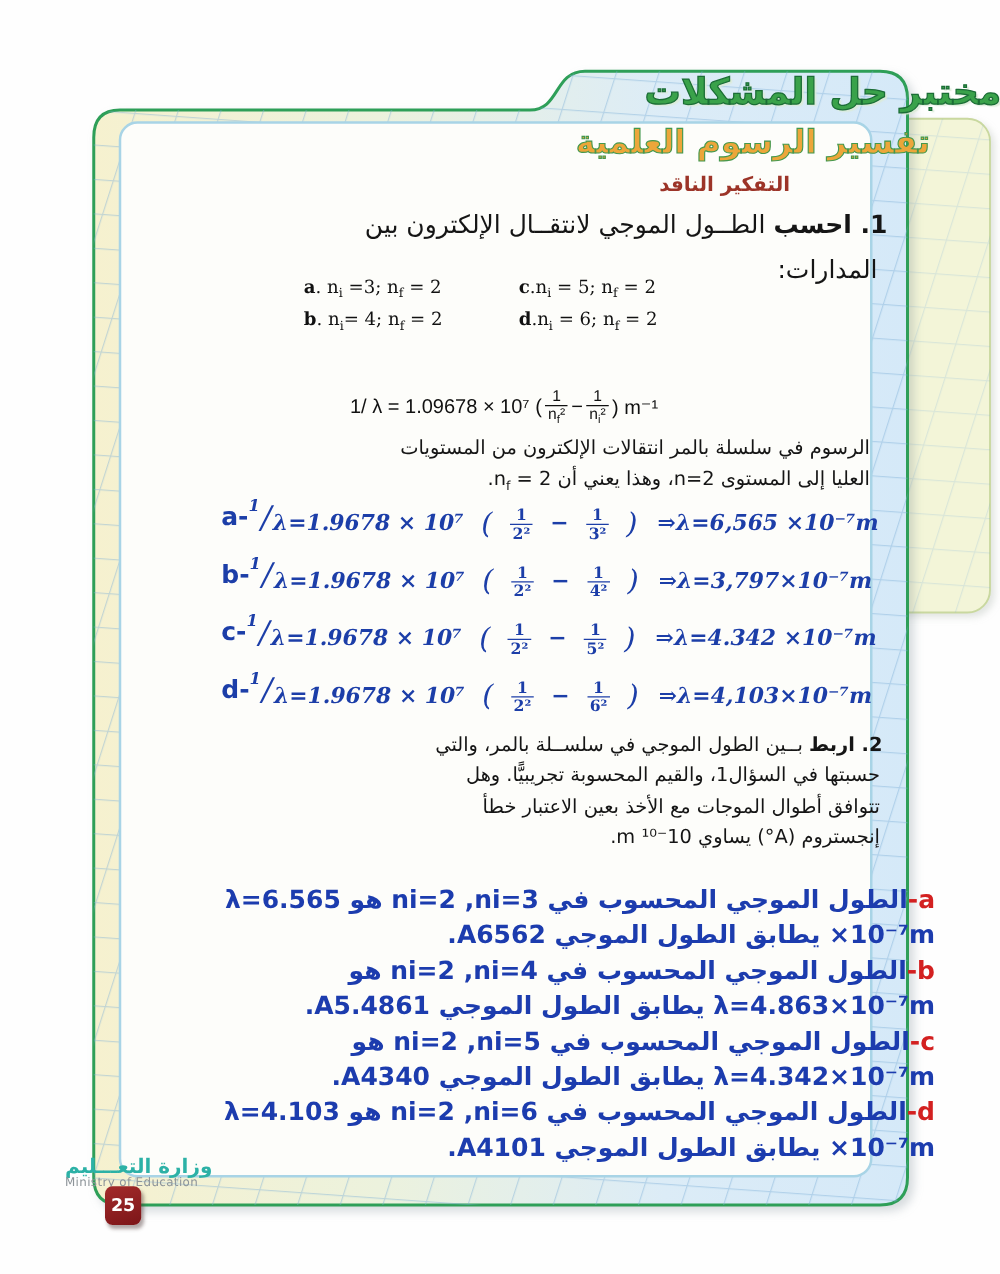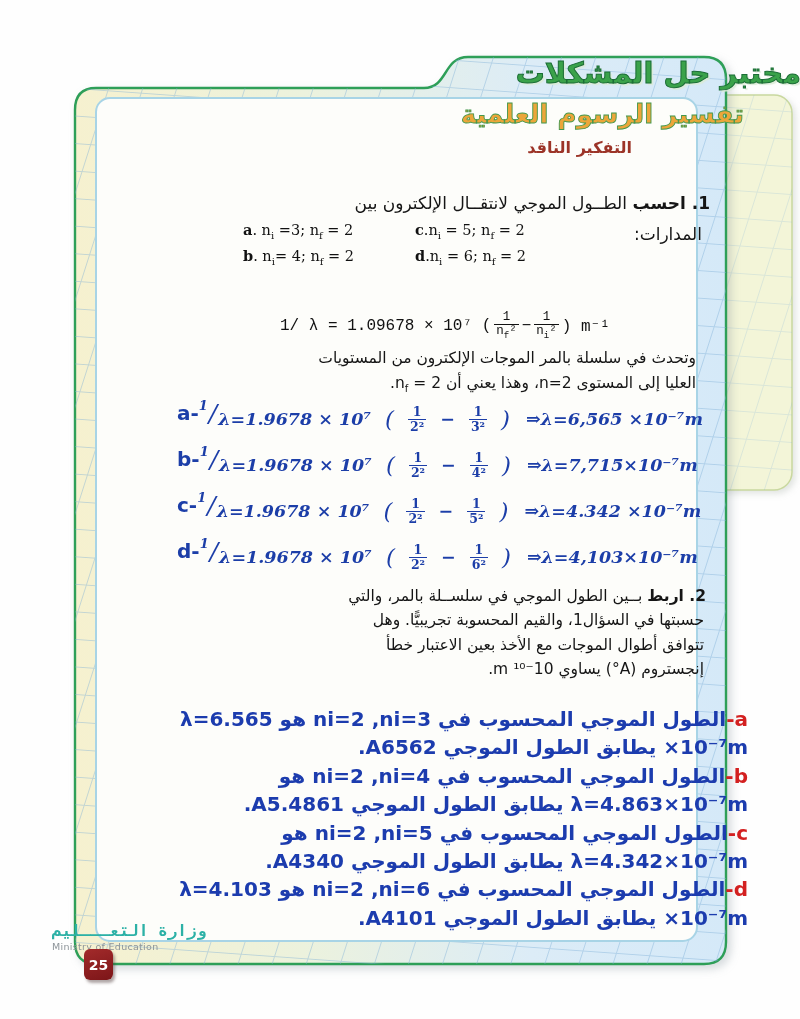--- a/index.html
+++ b/index.html
@@ -12,33 +12,33 @@
   .content-panel{position:absolute;left:95px;top:97px;width:603px;height:845px;
     background:#fdfdfa;border:2px solid #a8d4e6;border-radius:15px;box-sizing:border-box;}
 
   .lab-title{position:absolute;top:56px;right:47px;font-size:29px;font-weight:bold;
     color:#3aa24a;-webkit-text-stroke:1px #1b6d36;text-shadow:2px 2px 1px rgba(220,235,215,.9);}
   .section-title{position:absolute;top:99px;right:104px;font-size:26px;font-weight:bold;
     color:#eca63a;-webkit-text-stroke:0.9px #44984d;}
   .critical{position:absolute;top:138px;right:216px;font-size:16px;font-weight:bold;color:#9c3428;}
 
   .ar{direction:rtl;text-align:right;color:#151515;}
-  .q1{position:absolute;top:161px;right:138px;width:445px;font-size:17px;line-height:1.8;margin-top:27px;}
+  .q1{position:absolute;top:161px;right:138px;width:445px;font-size:20px;line-height:1.8;}
   .q1 .l2{padding-left:0;padding-right:8px;}
 
   .orbit-list{position:absolute;left:243px;top:221px;display:grid;
     grid-template-columns:172px 172px;grid-auto-rows:26px;
     font-family:"DejaVu Serif","DejaVu Sans",serif;font-size:14.5px;color:#111;direction:ltr;}
   .orbit-list sub{font-size:10px;}
 
   .rydberg{position:absolute;top:282px;right:178px;font-size:16px;
     font-family:"DejaVu Serif","DejaVu Sans",serif;}
 
   .formula{position:absolute;left:280px;top:311px;direction:ltr;display:flex;align-items:center;
-    font-family:Liberation Mono, monospace;font-size:16px;color:#111;gap:3px;}
+    font-family:Liberation Sans, sans-serif;font-size:16px;color:#111;gap:3px;}
   .frac{display:inline-block;text-align:center;vertical-align:middle;line-height:1.05;}
   .frac .num{display:block;border-bottom:1.3px solid currentColor;padding:0 3px;}
   .frac .den{display:block;padding:0 2px;}
   .formula .frac{font-size:12.5px;}
   .formula sub{font-size:9px;}
 
   .note{position:absolute;top:346px;right:152px;width:520px;font-size:15.5px;line-height:1.62;}
   .note sub{font-size:10px;}
 
   .equations{position:absolute;left:177px;top:390px;direction:ltr;color:#1c3ea8;}
@@ -54,21 +54,21 @@
 
   .q2{position:absolute;top:584px;right:142px;width:450px;font-size:15.5px;line-height:1.57;}
   .q2 .cont{padding-right:2px;}
 
   .answers{position:absolute;top:705px;right:100px;width:604px;direction:rtl;text-align:right;
     font-size:20px;font-weight:bold;color:#1c3cae;line-height:1.42;}
   .answers p{margin:0;}
   .ans-letter{color:#d32020;}
 
   .ministry{position:absolute;left:52px;top:924px;line-height:1.1;}
-  .ministry .ar-name{color:#2cb1a6;font-size:16px;font-weight:bold;direction:rtl;font-family:Liberation Mono, monospace;}
+  .ministry .ar-name{color:#2cb1a6;font-size:16px;font-weight:bold;direction:rtl;}
   .ministry .en-name{color:#8d9499;font-size:9.5px;letter-spacing:.3px;}
 
   .page-badge{position:absolute;left:84px;top:949px;width:29px;height:31px;border-radius:6px;
     background:linear-gradient(160deg,#a32b2b,#7c1518);box-shadow:2px 3px 3px rgba(80,60,60,.45);
     color:#fff;font-size:14px;font-weight:bold;display:flex;align-items:center;justify-content:center;}
 </style>
 </head>
 <body>
 
 <div class="page">
@@ -121,21 +121,21 @@
     </span>
     <span>−</span>
     <span class="frac">
       <span class="num">1</span>
       <span class="den">n<sub>i</sub>²</span>
     </span>
     <span>) m⁻¹</span>
   </div>
 
   <div class="note ar">
-    <div>وتحدث في سلسلة بالمر الموجات الإلكترون من المستويات</div>
+    <div>الرسوم في سلسلة بالمر انتقالات الإلكترون من المستويات</div>
     <div>العليا إلى المستوى n=2، وهذا يعني أن n<sub>f</sub> = 2.</div>
   </div>
 
   <div class="equations">
     <div class="eq-row">
       <span class="eq-label">a-</span>
         <span class="eq-sup">1</span>
         <span class="eq-slash">/</span>
       <span class="eq-low">
         <span>λ=1.9678 × 10⁷</span>
@@ -163,21 +163,21 @@
         <span class="frac">
             <span class="num">1</span>
             <span class="den">2²</span>
           </span>
         <span>−</span>
         <span class="frac">
             <span class="num">1</span>
             <span class="den">4²</span>
           </span>
         <span class="eq-paren">)</span>
-        <span class="eq-rhs">⇒λ=7,715×10⁻⁷m</span>
+        <span class="eq-rhs">⇒λ=3,797×10⁻⁷m</span>
       </span>
     </div>
     <div class="eq-row">
       <span class="eq-label">c-</span>
         <span class="eq-sup">1</span>
         <span class="eq-slash">/</span>
       <span class="eq-low">
         <span>λ=1.9678 × 10⁷</span>
         <span class="eq-paren">(</span>
         <span class="frac">

